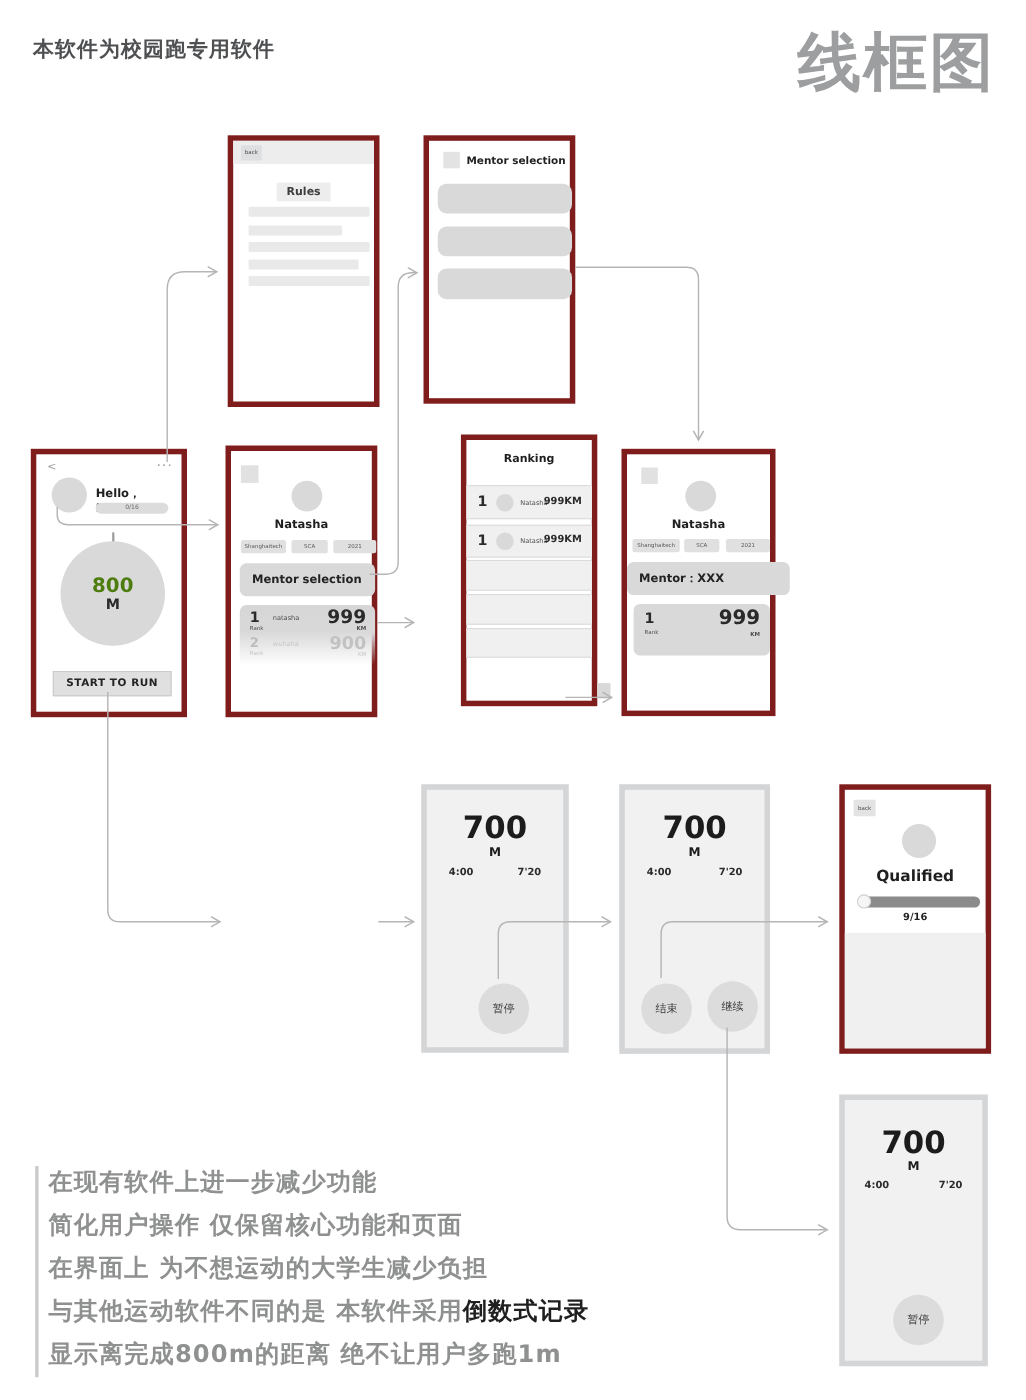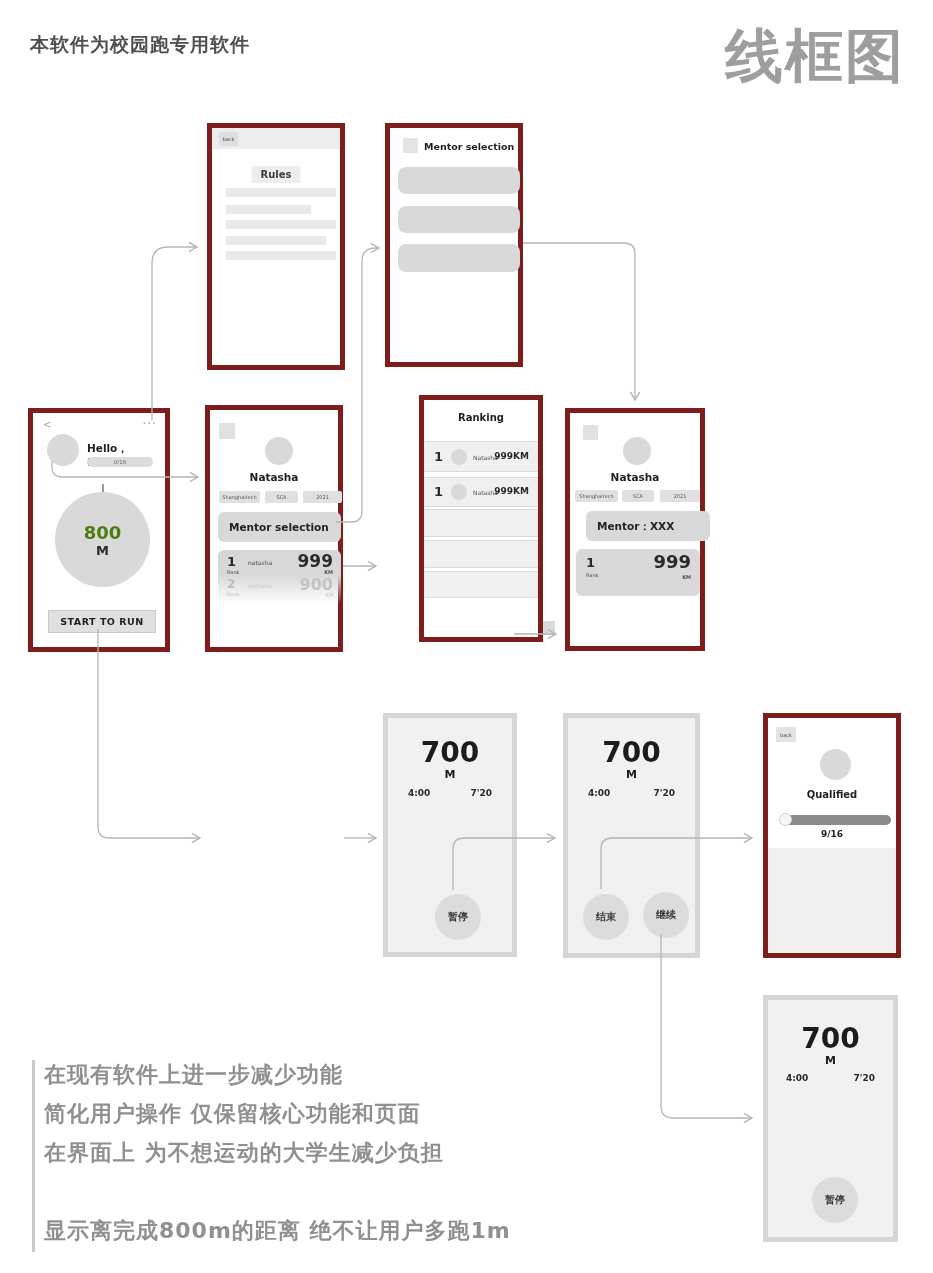--- a/index.html
+++ b/index.html
@@ -10,21 +10,21 @@
   .frame.gray{background:#f1f1f2;border-color:#d4d5d6;}
   .ph{background:#d9d9da;}
   .circle{border-radius:50%;}
   .ctr{display:flex;align-items:center;justify-content:center;}
   .chip{position:absolute;background:#e0e0e1;border-radius:2px;display:flex;align-items:center;justify-content:center;color:#585858;}
   .backchip{position:absolute;background:#dedfe0;display:flex;align-items:center;justify-content:center;
             font-size:5px;color:#4a4a4a;border-radius:1px;}
   .bar{position:absolute;background:#e9e9ea;border-radius:1px;}
   .btn-rect{position:absolute;background:#d9d9da;border-radius:6px;}
   .runbtn{position:absolute;border-radius:50%;background:#dcdcdd;display:flex;align-items:center;justify-content:center;
-          font-size:10px;font-weight:bold;color:#3a3a3a;}
+          font-size:10px;font-weight:normal;color:#3a3a3a;}
   .run-dist{position:absolute;left:0;right:0;text-align:center;font-weight:bold;color:#1c1c1c;}
   .rk-row{position:absolute;left:0;right:0;background:#f0f0f1;border-top:1px solid #dbdbdc;border-bottom:1px solid #dbdbdc;box-sizing:border-box;}
   .note-line{position:absolute;left:44px;font-size:22px;font-weight:bold;color:#8f9090;white-space:nowrap;letter-spacing:1px;}
   .tagrow{font-size:5px;}
   svg.flow{position:absolute;left:0;top:0;pointer-events:none;}
 </style>
 </head>
 <body>
 
 <div id="canvas">
@@ -109,21 +109,21 @@
     <div class="abs" style="left:119px;top:221px;width:12px;height:14px;background:#d9d9da;"></div>
   </div>
 
   <div class="frame" style="left:565px;top:408px;width:140px;height:243px;">
     <div class="abs" style="left:13px;top:12px;width:15px;height:15px;background:#e1e1e2;"></div>
     <div class="abs ph circle" style="left:53px;top:24px;width:28px;height:28px;"></div>
     <div class="abs" style="left:0;right:0;top:58px;text-align:center;font-size:10.5px;font-weight:bold;color:#1f1f1f;">Natasha</div>
     <div class="chip tagrow" style="left:5px;top:77px;width:43px;height:12px;">Shanghaitech</div>
     <div class="chip tagrow" style="left:52px;top:77px;width:32px;height:12px;">SCA</div>
     <div class="chip tagrow" style="left:90px;top:77px;width:40px;height:12px;">2021</div>
-    <div class="btn-rect" style="left:16px;top:98px;width:124px;height:30px;">
+    <div class="btn-rect" style="left:0;top:98px;width:148px;height:30px;">
       <div class="abs" style="left:11px;top:0;line-height:30px;font-size:10.5px;font-weight:bold;color:#232323;">Mentor：XXX</div>
     </div>
     <div class="abs" style="left:6px;top:136px;width:124px;height:47px;border-radius:6px;background:#d9d9da;">
       <div class="abs" style="left:10px;top:6px;font-size:13px;font-weight:bold;color:#2a2a2a;">1</div>
       <div class="abs" style="left:10px;top:23px;font-size:5px;color:#4e4e4e;">Rank</div>
       <div class="abs" style="right:9px;top:2px;font-size:18px;font-weight:bold;color:#2a2a2a;">999</div>
       <div class="abs" style="right:9px;top:25px;font-size:5px;font-weight:bold;color:#4e4e4e;">KM</div>
     </div>
   </div>
 
@@ -141,40 +141,41 @@
     <div class="run-dist" style="top:50px;font-size:11px;">M</div>
     <div class="abs" style="left:20px;top:70px;font-size:9px;font-weight:600;color:#2a2a2a;">4:00</div>
     <div class="abs" style="right:20px;top:70px;font-size:9px;font-weight:600;color:#2a2a2a;">7'20</div>
     <div class="runbtn" style="left:15px;top:176px;width:46px;height:46px;">结束</div>
     <div class="runbtn" style="left:75px;top:174px;width:46px;height:46px;">继续</div>
   </div>
 
   <div class="frame" style="left:763px;top:713px;width:138px;height:245px;">
     <div class="backchip" style="left:8px;top:9px;width:20px;height:15px;background:#e3e3e4;">back</div>
     <div class="abs ph circle" style="left:52px;top:31px;width:31px;height:31px;"></div>
-    <div class="abs" style="left:0;right:0;top:71px;text-align:center;font-size:10px;font-weight:bold;color:#1f1f1f;">Qualified</div>
+    <div class="abs" style="left:0;right:0;top:71px;text-align:center;font-size:14px;font-weight:bold;color:#1f1f1f;">Qualified</div>
     <div class="abs" style="left:12px;top:97px;width:111px;height:10px;border-radius:5px;background:#8b8b8c;">
       <div class="abs circle" style="left:-1px;top:-2px;width:13px;height:13px;background:#f6f6f6;border:1px solid #cfcfd0;box-sizing:border-box;"></div>
     </div>
     <div class="abs" style="left:0;right:0;top:111px;text-align:center;font-size:9px;font-weight:bold;color:#1f1f1f;">9/16</div>
     <div class="abs" style="left:0;right:0;bottom:0;top:130px;background:#f0f0f1;"></div>
   </div>
 
   <div class="frame gray" style="left:763px;top:995px;width:135px;height:247px;">
     <div class="run-dist" style="top:22px;font-size:28px;">700</div>
     <div class="run-dist" style="top:54px;font-size:11px;">M</div>
     <div class="abs" style="left:18px;top:73px;font-size:9px;font-weight:600;color:#2a2a2a;">4:00</div>
     <div class="abs" style="right:18px;top:73px;font-size:9px;font-weight:600;color:#2a2a2a;">7'20</div>
     <div class="runbtn" style="left:44px;top:177px;width:46px;height:46px;">暂停</div>
   </div>
 
   <div class="abs" style="left:32px;top:1060px;width:3px;height:192px;background:#c9caca;"></div>
   <div class="note-line" style="top:1060px;">在现有软件上进一步减少功能</div>
   <div class="note-line" style="top:1138px;">在界面上 为不想运动的大学生减少负担</div>
   <div class="note-line" style="top:1099px;">简化用户操作 仅保留核心功能和页面</div>
+  <div class="note-line" style="top:1177px;"><span>与其他运动软件不同的是 本软件采用</span><span style="color:#1f1f1f;">倒数式记录</span></div>
   <div class="note-line" style="top:1216px;">显示离完成800m的距离 绝不让用户多跑1m</div>
 
   <svg class="flow" width="933" height="1273" viewBox="0 0 933 1273">
     <defs>
       <marker id="arrow" viewBox="0 0 10 10" refX="8" refY="5" markerWidth="9" markerHeight="9" orient="auto-start-reverse">
         <path d="M1,1 L8,5 L1,9" fill="none" stroke="#b5b5b6" stroke-width="1.2"></path>
       </marker>
     </defs>
     <g fill="none" stroke="#b5b5b6" stroke-width="1.3">
       <path d="M152,420 L152,263 Q152,247 168,247 L197,247" marker-end="url(#arrow)"></path>

